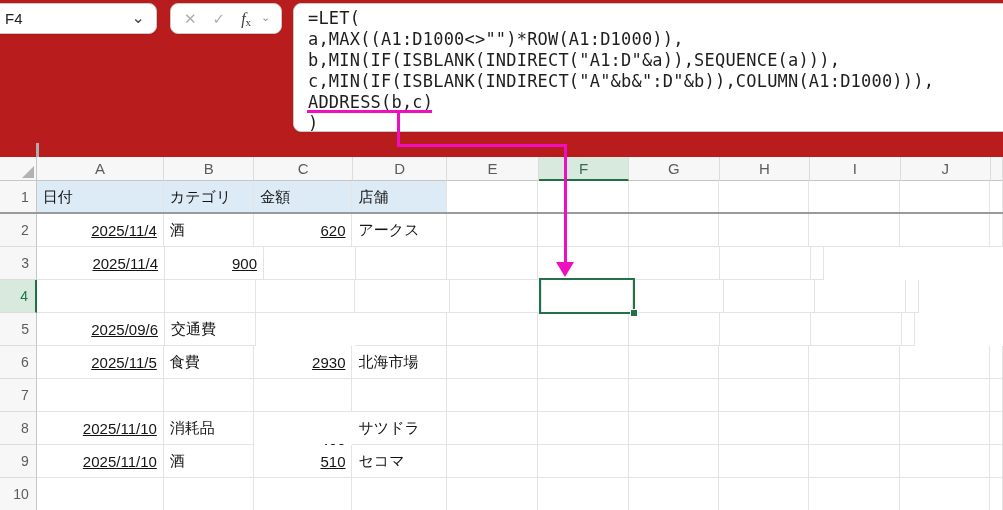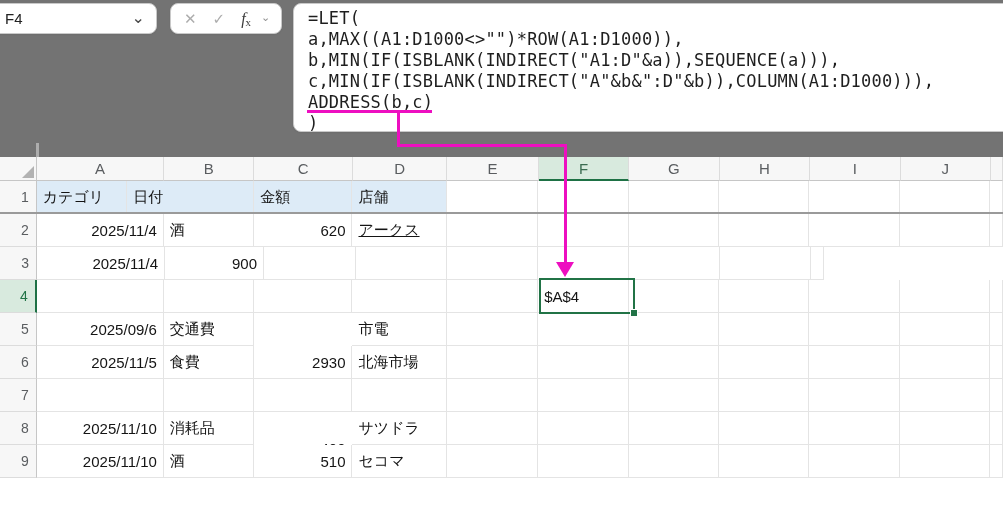--- a/index.html
+++ b/index.html
@@ -12,21 +12,21 @@
     --hdr-bg:#F7F7F7;
     --hdr-border:#C6C6C6;
     --hdr-border-light:#DCDCDC;
     --hdr-text:#5A5D60;
     --freeze:#9A9A9A;
     --box-border:#C9C9C9;
   }
   *{margin:0;padding:0;box-sizing:border-box;}
   html,body{width:1003px;height:510px;overflow:hidden;background:#FFFFFF;
     font-family:"Liberation Sans","DejaVu Sans",sans-serif;}
-  .stage{position:absolute;left:0;top:0;width:1003px;height:418px;background:#737373;}
+  .stage{position:absolute;left:0;top:0;width:1003px;height:418px;background:#b91c1c;}
 
   
   .name-box{position:absolute;left:-10px;top:3px;width:167px;height:31px;background:#fff;
     border:1px solid var(--box-border);border-radius:8px;box-shadow:0 1px 2px rgba(0,0,0,.05);
     display:flex;align-items:center;padding-left:14px;font-size:15px;color:#222;}
   .name-box .chev{position:absolute;right:11px;top:4px;color:#4a4a4a;font-size:16px;}
   .fx-box{position:absolute;left:170px;top:3px;width:112px;height:31px;background:#fff;
     border:1px solid var(--box-border);border-radius:8px;box-shadow:0 1px 2px rgba(0,0,0,.05);
     display:flex;align-items:center;padding-left:13px;gap:16px;}
   .fx-box .cancel{color:#ACACAC;font-size:15px;}
@@ -65,21 +65,21 @@
   .col-hdr.sel{background:var(--sel-fill);color:#3A6B50;border-bottom:2.5px solid var(--accent-dark);}
   .data-row{display:flex;height:33px;}
   .row-hdr{width:37px;background:var(--hdr-bg);border-right:1px solid var(--hdr-border);
     border-bottom:1px solid var(--hdr-border-light);display:flex;align-items:center;
     justify-content:flex-end;padding-right:7px;font-size:14px;color:var(--hdr-text);}
   .row-hdr.sel{background:var(--sel-fill);color:var(--accent);border-right:2.5px solid var(--accent-dark);}
   .cell{border-right:1px solid var(--grid-line);border-bottom:1px solid var(--grid-line);
     display:flex;align-items:center;padding:0 6px;font-size:15px;color:#141414;
     white-space:nowrap;overflow:visible;background:#fff;}
   .cell.fill{background:var(--blue-fill);}
-  .cell.r{justify-content:flex-end;}
+  .cell.r{justify-content:flex-end;text-decoration:underline;}
 
   .freeze-line{position:absolute;left:0;top:212px;width:1003px;height:2px;background:var(--freeze);z-index:40;}
   .selection{position:absolute;left:539px;top:278px;width:96px;height:36px;
     border:2.5px solid var(--accent);z-index:50;}
   .fill-handle{position:absolute;left:630px;top:309px;width:8px;height:8px;background:var(--accent);
     border:1.5px solid #fff;z-index:55;}
 </style>
 </head>
 <body>
 
@@ -126,38 +126,38 @@
         <div class="col-hdr" style="width: 92px;">E</div>
         <div class="col-hdr sel" style="width: 91px;">F</div>
         <div class="col-hdr" style="width: 91px;">G</div>
         <div class="col-hdr" style="width: 91px;">H</div>
         <div class="col-hdr" style="width: 91px;">I</div>
         <div class="col-hdr" style="width: 91px;">J</div>
         <div class="col-hdr" style="width: 12px;"></div>
       </div>
       <div class="data-row">
         <div class="row-hdr">1</div>
+        <div class="cell fill" style="width: 128px;">日付</div>
         <div class="cell fill" style="width: 91px;">カテゴリ</div>
-        <div class="cell fill" style="width: 128px;">日付</div>
         <div class="cell fill" style="width: 99px;">金額</div>
         <div class="cell fill" style="width: 95px;">店舗</div>
         <div class="cell" style="width: 92px;"></div>
         <div class="cell" style="width: 91px;"></div>
         <div class="cell" style="width: 91px;"></div>
         <div class="cell" style="width: 91px;"></div>
         <div class="cell" style="width: 91px;"></div>
         <div class="cell" style="width: 91px;"></div>
         <div class="cell" style="width: 12px;"></div>
       </div>
       <div class="data-row">
         <div class="row-hdr">2</div>
         <div class="cell r" style="width: 128px;">2025/11/4</div>
         <div class="cell" style="width: 91px;">酒</div>
         <div class="cell r" style="width: 99px;">620</div>
-        <div class="cell" style="width: 95px; text-decoration: underline;">アークス</div>
+        <div class="cell" style="width: 95px;">アークス</div>
         <div class="cell" style="width: 92px;"></div>
         <div class="cell" style="width: 91px;"></div>
         <div class="cell" style="width: 91px;"></div>
         <div class="cell" style="width: 91px;"></div>
         <div class="cell" style="width: 91px;"></div>
         <div class="cell" style="width: 91px;"></div>
         <div class="cell" style="width: 12px;"></div>
       </div>
       <div class="data-row">
         <div class="row-hdr">3</div>
@@ -171,33 +171,31 @@
         <div class="cell" style="width: 91px;"></div>
         <div class="cell" style="width: 12px;"></div>
       </div>
       <div class="data-row">
         <div class="row-hdr sel">4</div>
         <div class="cell" style="width: 128px;"></div>
         <div class="cell" style="width: 91px;"></div>
         <div class="cell" style="width: 99px;"></div>
         <div class="cell" style="width: 95px;"></div>
         <div class="cell" style="width: 92px;"></div>
-        <div class="cell" style="width: 91px;">$A$4</div>
         <div class="cell" style="width: 91px;"></div>
         <div class="cell" style="width: 91px;"></div>
         <div class="cell" style="width: 91px;"></div>
         <div class="cell" style="width: 91px;"></div>
         <div class="cell" style="width: 12px;"></div>
       </div>
       <div class="data-row">
         <div class="row-hdr">5</div>
         <div class="cell r" style="width: 128px;">2025/09/6</div>
         <div class="cell" style="width: 91px;">交通費</div>
         <div class="cell r" style="width: 99px; margin-top: 48px;">230</div>
-        <div class="cell" style="width: 95px;">市電</div>
         <div class="cell" style="width: 92px;"></div>
         <div class="cell" style="width: 91px;"></div>
         <div class="cell" style="width: 91px;"></div>
         <div class="cell" style="width: 91px;"></div>
         <div class="cell" style="width: 91px;"></div>
         <div class="cell" style="width: 91px;"></div>
         <div class="cell" style="width: 12px;"></div>
       </div>
       <div class="data-row">
         <div class="row-hdr">6</div>
@@ -248,18 +246,32 @@
         <div class="cell r" style="width: 99px;">510</div>
         <div class="cell" style="width: 95px;">セコマ</div>
         <div class="cell" style="width: 92px;"></div>
         <div class="cell" style="width: 91px;"></div>
         <div class="cell" style="width: 91px;"></div>
         <div class="cell" style="width: 91px;"></div>
         <div class="cell" style="width: 91px;"></div>
         <div class="cell" style="width: 91px;"></div>
         <div class="cell" style="width: 12px;"></div>
       </div>
+      <div class="data-row">
+        <div class="row-hdr">10</div>
+        <div class="cell" style="width: 128px;"></div>
+        <div class="cell" style="width: 91px;"></div>
+        <div class="cell" style="width: 99px;"></div>
+        <div class="cell" style="width: 95px;"></div>
+        <div class="cell" style="width: 92px;"></div>
+        <div class="cell" style="width: 91px;"></div>
+        <div class="cell" style="width: 91px;"></div>
+        <div class="cell" style="width: 91px;"></div>
+        <div class="cell" style="width: 91px;"></div>
+        <div class="cell" style="width: 91px;"></div>
+        <div class="cell" style="width: 12px;"></div>
+      </div>
     </div>
 
   <div class="freeze-line"></div>
   <div class="selection"></div>
   <div class="fill-handle"></div>
 </div>
 
 </body></html>

